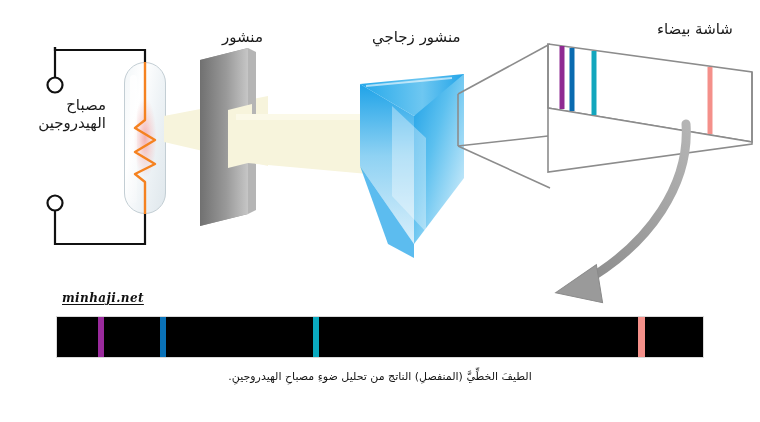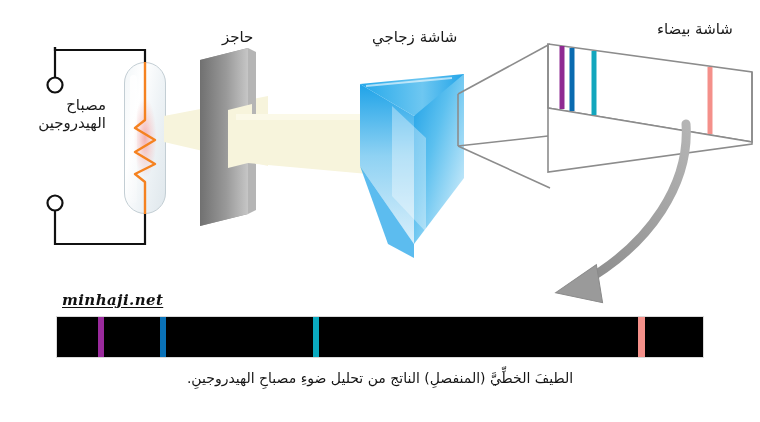--- a/index.html
+++ b/index.html
@@ -77,32 +77,32 @@
     background:#000000;
     border:1px solid #d9d9d9;
     box-sizing:border-box;
   }
   .spec-line{position:absolute;top:0;height:100%;}
 
   
   #watermark{
     position:absolute;left:62px;top:291px;
     font-family:"DejaVu Serif","Liberation Serif",serif;
-    font-style:italic;font-weight:700;font-size:15px;
+    font-style:italic;font-weight:700;font-size:12px;
     color:#111;letter-spacing:.4px;
     text-decoration:underline;
     text-underline-offset:2px;
   }
 
   
   #caption{
     position:absolute;left:0;top:370px;width:760px;
     text-align:center;
     direction:rtl;unicode-bidi:plaintext;
-    font-size:14px;color:#141414;
+    font-size:11px;color:#141414;
     font-family:"DejaVu Sans","Liberation Sans",sans-serif;
   }
 </style>
 </head>
 <body>
 
 <div id="figure">
 
   <svg id="circuit-svg" width="200" height="260">
 
@@ -146,21 +146,21 @@
     <path d="M10,14 L58,2 L58,168 L10,180 Z" fill="url(#barGrad)" opacity=".95"></path>
 
     <path d="M38,64 L62,58 L62,116 L38,122 Z" fill="#f7f4dc" stroke="none"></path>
   </svg>
 
   <svg class="beam" style="left:236px;top:100px;" width="140" height="82">
     <path d="M0,14 L132,14 L132,74 L0,62 Z" fill="#f7f4dc" stroke="none"></path>
     <path d="M0,14 L132,14 L132,20 L0,20 Z" fill="#fbf9e8" stroke="none"></path>
   </svg>
 
-  <div class="ar-label" id="label-barrier">حاجز</div>
+  <div class="ar-label" id="label-barrier">منشور</div>
 
   <svg id="prism" width="150" height="220">
     <defs>
       <linearGradient id="pFaceL" x1="0" y1="0" x2="0" y2="1">
         <stop offset="0%" stop-color="#1fa3e8"></stop>
         <stop offset="45%" stop-color="#8fd2f3"></stop>
         <stop offset="100%" stop-color="#d9effb"></stop>
       </linearGradient>
       <linearGradient id="pFaceR" x1="0" y1="0" x2="1" y2="1">
         <stop offset="0%" stop-color="#1b9fe6"></stop>
@@ -184,21 +184,21 @@
     <path d="M8,38 L62,70 L62,198 L8,120 Z" fill="url(#pFaceL)"></path>
 
     <path d="M62,70 L112,28 L112,132 L62,198 Z" fill="url(#pFaceR)"></path>
 
     <path d="M8,120 L62,198 L62,212 L36,198 Z" fill="#3fb0ec" opacity=".85"></path>
 
     <path d="M40,60 L74,92 L74,186 L40,150 Z" fill="#ffffff" opacity=".35"></path>
     <path d="M14,40 L100,32" stroke="#ffffff" stroke-width="2" opacity=".6" fill="none"></path>
   </svg>
 
-  <div class="ar-label" id="label-prism">شاشة زجاجي</div>
+  <div class="ar-label" id="label-prism">منشور زجاجي</div>
 
   <svg class="abs" style="left:452px;top:40px;" width="230" height="160">
     <g stroke="#8c8c8c" stroke-width="1.6" fill="none">
       <path d="M6,54 L98,4"></path>
       <path d="M6,54 L6,106"></path>
       <path d="M6,106 L96,96"></path>
       <path d="M6,106 L98,148"></path>
     </g>
   </svg>
 

